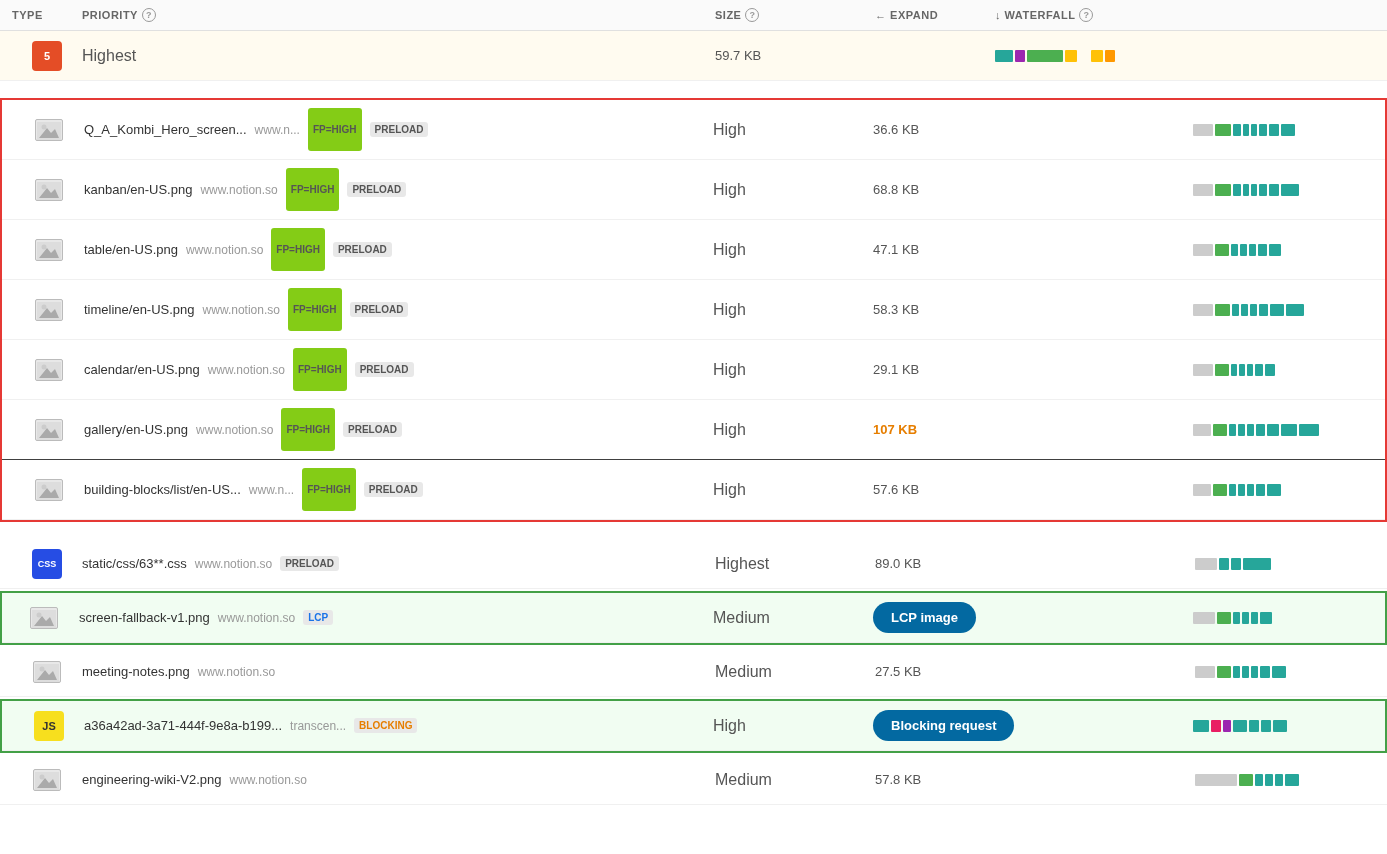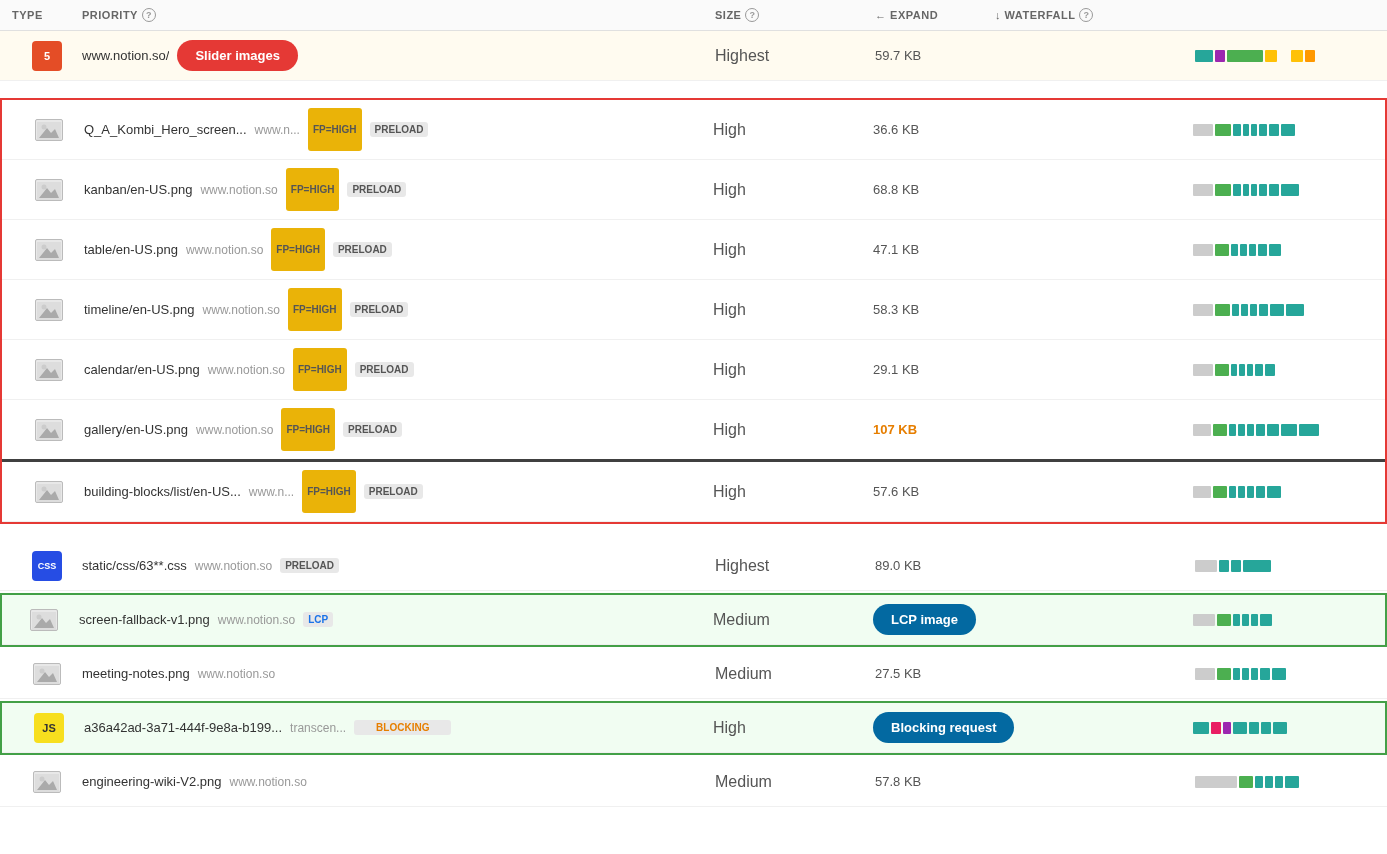--- a/index.html
+++ b/index.html
@@ -102,21 +102,21 @@
       white-space: nowrap;
       overflow: hidden;
       text-overflow: ellipsis;
     }
     .url-domain {
       color: #999;
       font-size: 12px;
       white-space: nowrap;
     }
     .badge-fp-high {
-      background: #eab308;
+      background: #84cc16;
       color: #555;
       font-size: 10px;
       font-weight: 600;
       padding: 16px 5px;
       border-radius: 3px;
       white-space: nowrap;
     }
     .badge-preload {
       background: #e8e8e8;
       color: #555;
@@ -133,21 +133,21 @@
       font-weight: 700;
       padding: 2px 5px;
       border-radius: 3px;
       white-space: nowrap;
     }
     .badge-blocking {
       background: #e8e8e8;
       color: #e67e00;
       font-size: 10px;
       font-weight: 700;
-      padding: 2px 22px;
+      padding: 2px 5px;
       border-radius: 3px;
       white-space: nowrap;
     }
     .priority-cell {
       color: #555;
       font-size: 16px;
     }
     .size-cell {
       color: #555;
       font-size: 13px;
@@ -227,24 +227,20 @@
     <div class="header-cell">
       <span>↓ WATERFALL</span>
       <span class="help-icon">?</span>
     </div>
   </div>
 
   <div class="data-row html-row" style="background:#fffbf0;">
     <div class="type-icon">
       <div class="icon-html">5</div>
     </div>
-    <div class="url-cell">
-      <span class="url-text">www.notion.so/</span>
-      <button class="annotation-btn btn-red">Slider images</button>
-    </div>
     <div class="priority-cell">Highest</div>
     <div class="size-cell">59.7 KB</div>
     <div class="expand-cell"></div>
     <div class="waterfall-cell">
 
       <span class="wf-bar wf-teal" style="width:18px;"></span>
       <span class="wf-bar wf-purple" style="width:10px;"></span>
       <span class="wf-bar wf-green" style="width:36px;"></span>
       <span class="wf-bar wf-yellow" style="width:12px;"></span>
       <span style="width:10px;"></span>
@@ -401,21 +397,21 @@
         <span class="wf-bar wf-gray" style="width:20px;"></span>
         <span class="wf-bar wf-green" style="width:14px;"></span>
         <span class="wf-bar wf-teal" style="width:6px;"></span>
         <span class="wf-bar wf-teal" style="width:6px;"></span>
         <span class="wf-bar wf-teal" style="width:6px;"></span>
         <span class="wf-bar wf-teal" style="width:8px;"></span>
         <span class="wf-bar wf-teal" style="width:10px;"></span>
       </div>
     </div>
 
-    <div class="data-row" style="border-bottom:3px solid #404040;">
+    <div class="data-row" style="border-bottom:1px solid #404040;">
       <div class="type-icon">
         <div class="icon-img-mountain">
           <svg width="24" height="18" viewBox="0 0 24 18">
               <rect width="24" height="18" fill="#ddd"></rect>
               <polygon points="2,16 10,6 14,11 18,7 22,16" fill="#aaa"></polygon>
               <circle cx="7" cy="5" r="2.5" fill="#ccc"></circle>
             </svg>
         </div>
       </div>
       <div class="url-cell">

